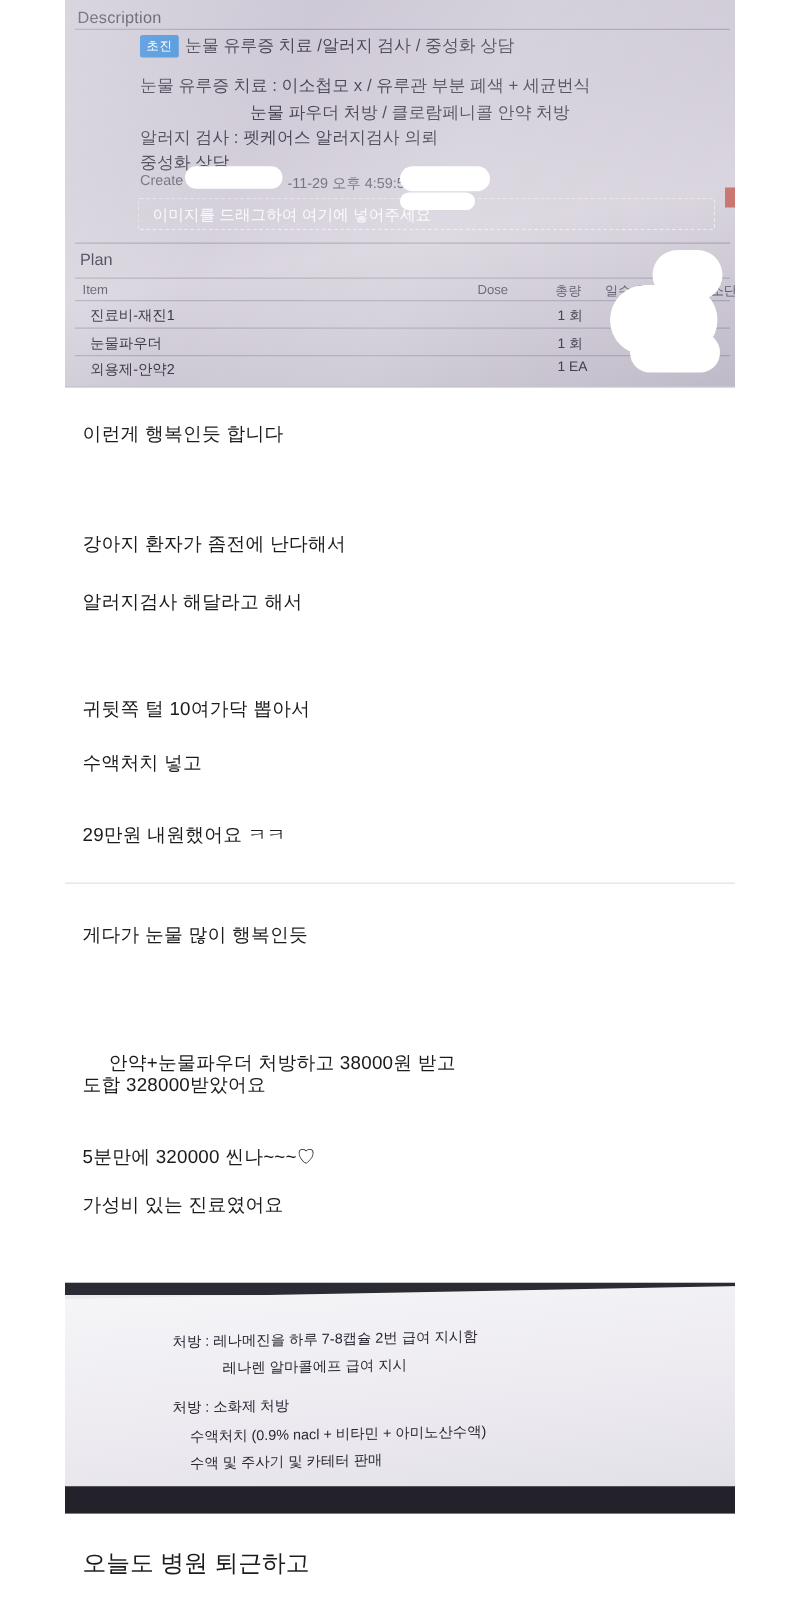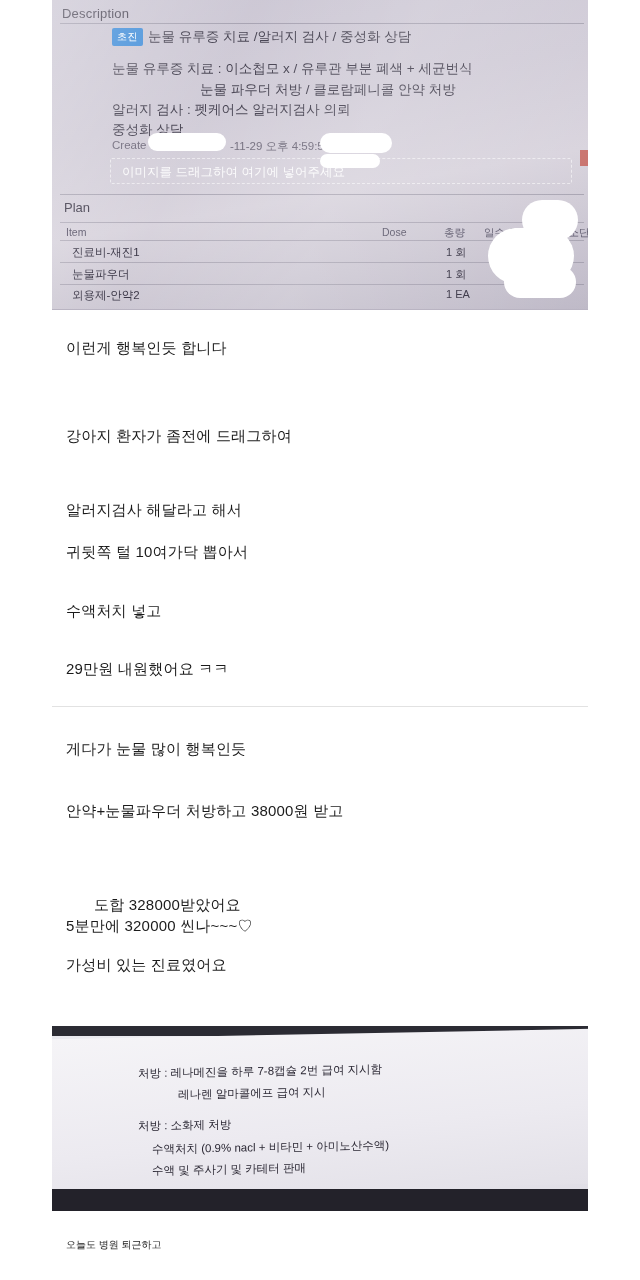--- a/index.html
+++ b/index.html
@@ -143,21 +143,21 @@
     font-size: 11.5px;
     color: #2a2733;
     white-space: nowrap;
     transform: skewY(-1deg);
   }
 
   .last-para {
     position: absolute;
     left: 66px;
     top: 1238px;
-    font-size: 10px;
+    font-size: 19px;
     color: #1b1b1b;
     white-space: nowrap;
   }
 
   .edge-l, .edge-r {
     position: absolute; top: 0; bottom: 0; width: 52px; background: #ffffff;
   }
   .edge-l { left: 0; }
   .edge-r { right: 0; }
 </style>
@@ -216,31 +216,31 @@
 
     <div class="s1-white" style="left:436px; top:228px; width:86px; height:56px; border-radius:28px;"></div>
     <div class="s1-white" style="left:470px; top:200px; width:56px; height:40px; border-radius:24px;"></div>
     <div class="s1-white" style="left:452px; top:266px; width:72px; height:32px; border-radius:20px;"></div>
 
     <div class="glare"></div>
   </div>
 
   <div class="body-text">
     <div class="para" style="top:337px;">이런게   행복인듯 합니다</div>
-    <div class="para" style="top:425px;">강아지 환자가 좀전에  드래그하여</div>
-    <div class="para" style="top:499px;">알러지검사 해달라고 해서</div>
-    <div class="para" style="top:541px;">귀뒷쪽 털 10여가닥 뽑아서</div>
+    <div class="para" style="top:425px;">강아지 환자가 좀전에  난다해서</div>
+    <div class="para" style="top:471px;">알러지검사 해달라고 해서</div>
+    <div class="para" style="top:557px;">귀뒷쪽 털 10여가닥 뽑아서</div>
     <div class="para" style="top:600px;">수액처치 넣고</div>
     <div class="para" style="top:658px;">29만원 내원했어요 ㅋㅋ</div>
 
     <div class="divider" style="top:706px;"></div>
 
     <div class="para" style="top:738px;">게다가  눈물 많이 행복인듯</div>
-    <div class="para" style="top:800px;">안약+눈물파우더 처방하고 38000원 받고</div>
-    <div class="para" style="top:894px;margin-left:28px;">도합 328000받았어요</div>
+    <div class="para" style="top:840px;margin-left:21px;">안약+눈물파우더 처방하고 38000원 받고</div>
+    <div class="para" style="top:858px;">도합 328000받았어요</div>
     <div class="para" style="top:915px;">5분만에  320000   씬나~~~♡</div>
     <div class="para" style="top:954px;">가성비 있는 진료였어요</div>
   </div>
 
   <div class="shot2">
     <div class="darkband-top"></div>
     <div class="paper"></div>
     <div class="s2-line" style="left:86px; top:38px;">처방 : 레나메진을 하루 7-8캡슐 2번 급여 지시함</div>
     <div class="s2-line" style="left:126px; top:60px;">레나렌 알마콜에프  급여 지시</div>
     <div class="s2-line" style="left:86px; top:92px;">처방 : 소화제 처방</div>

